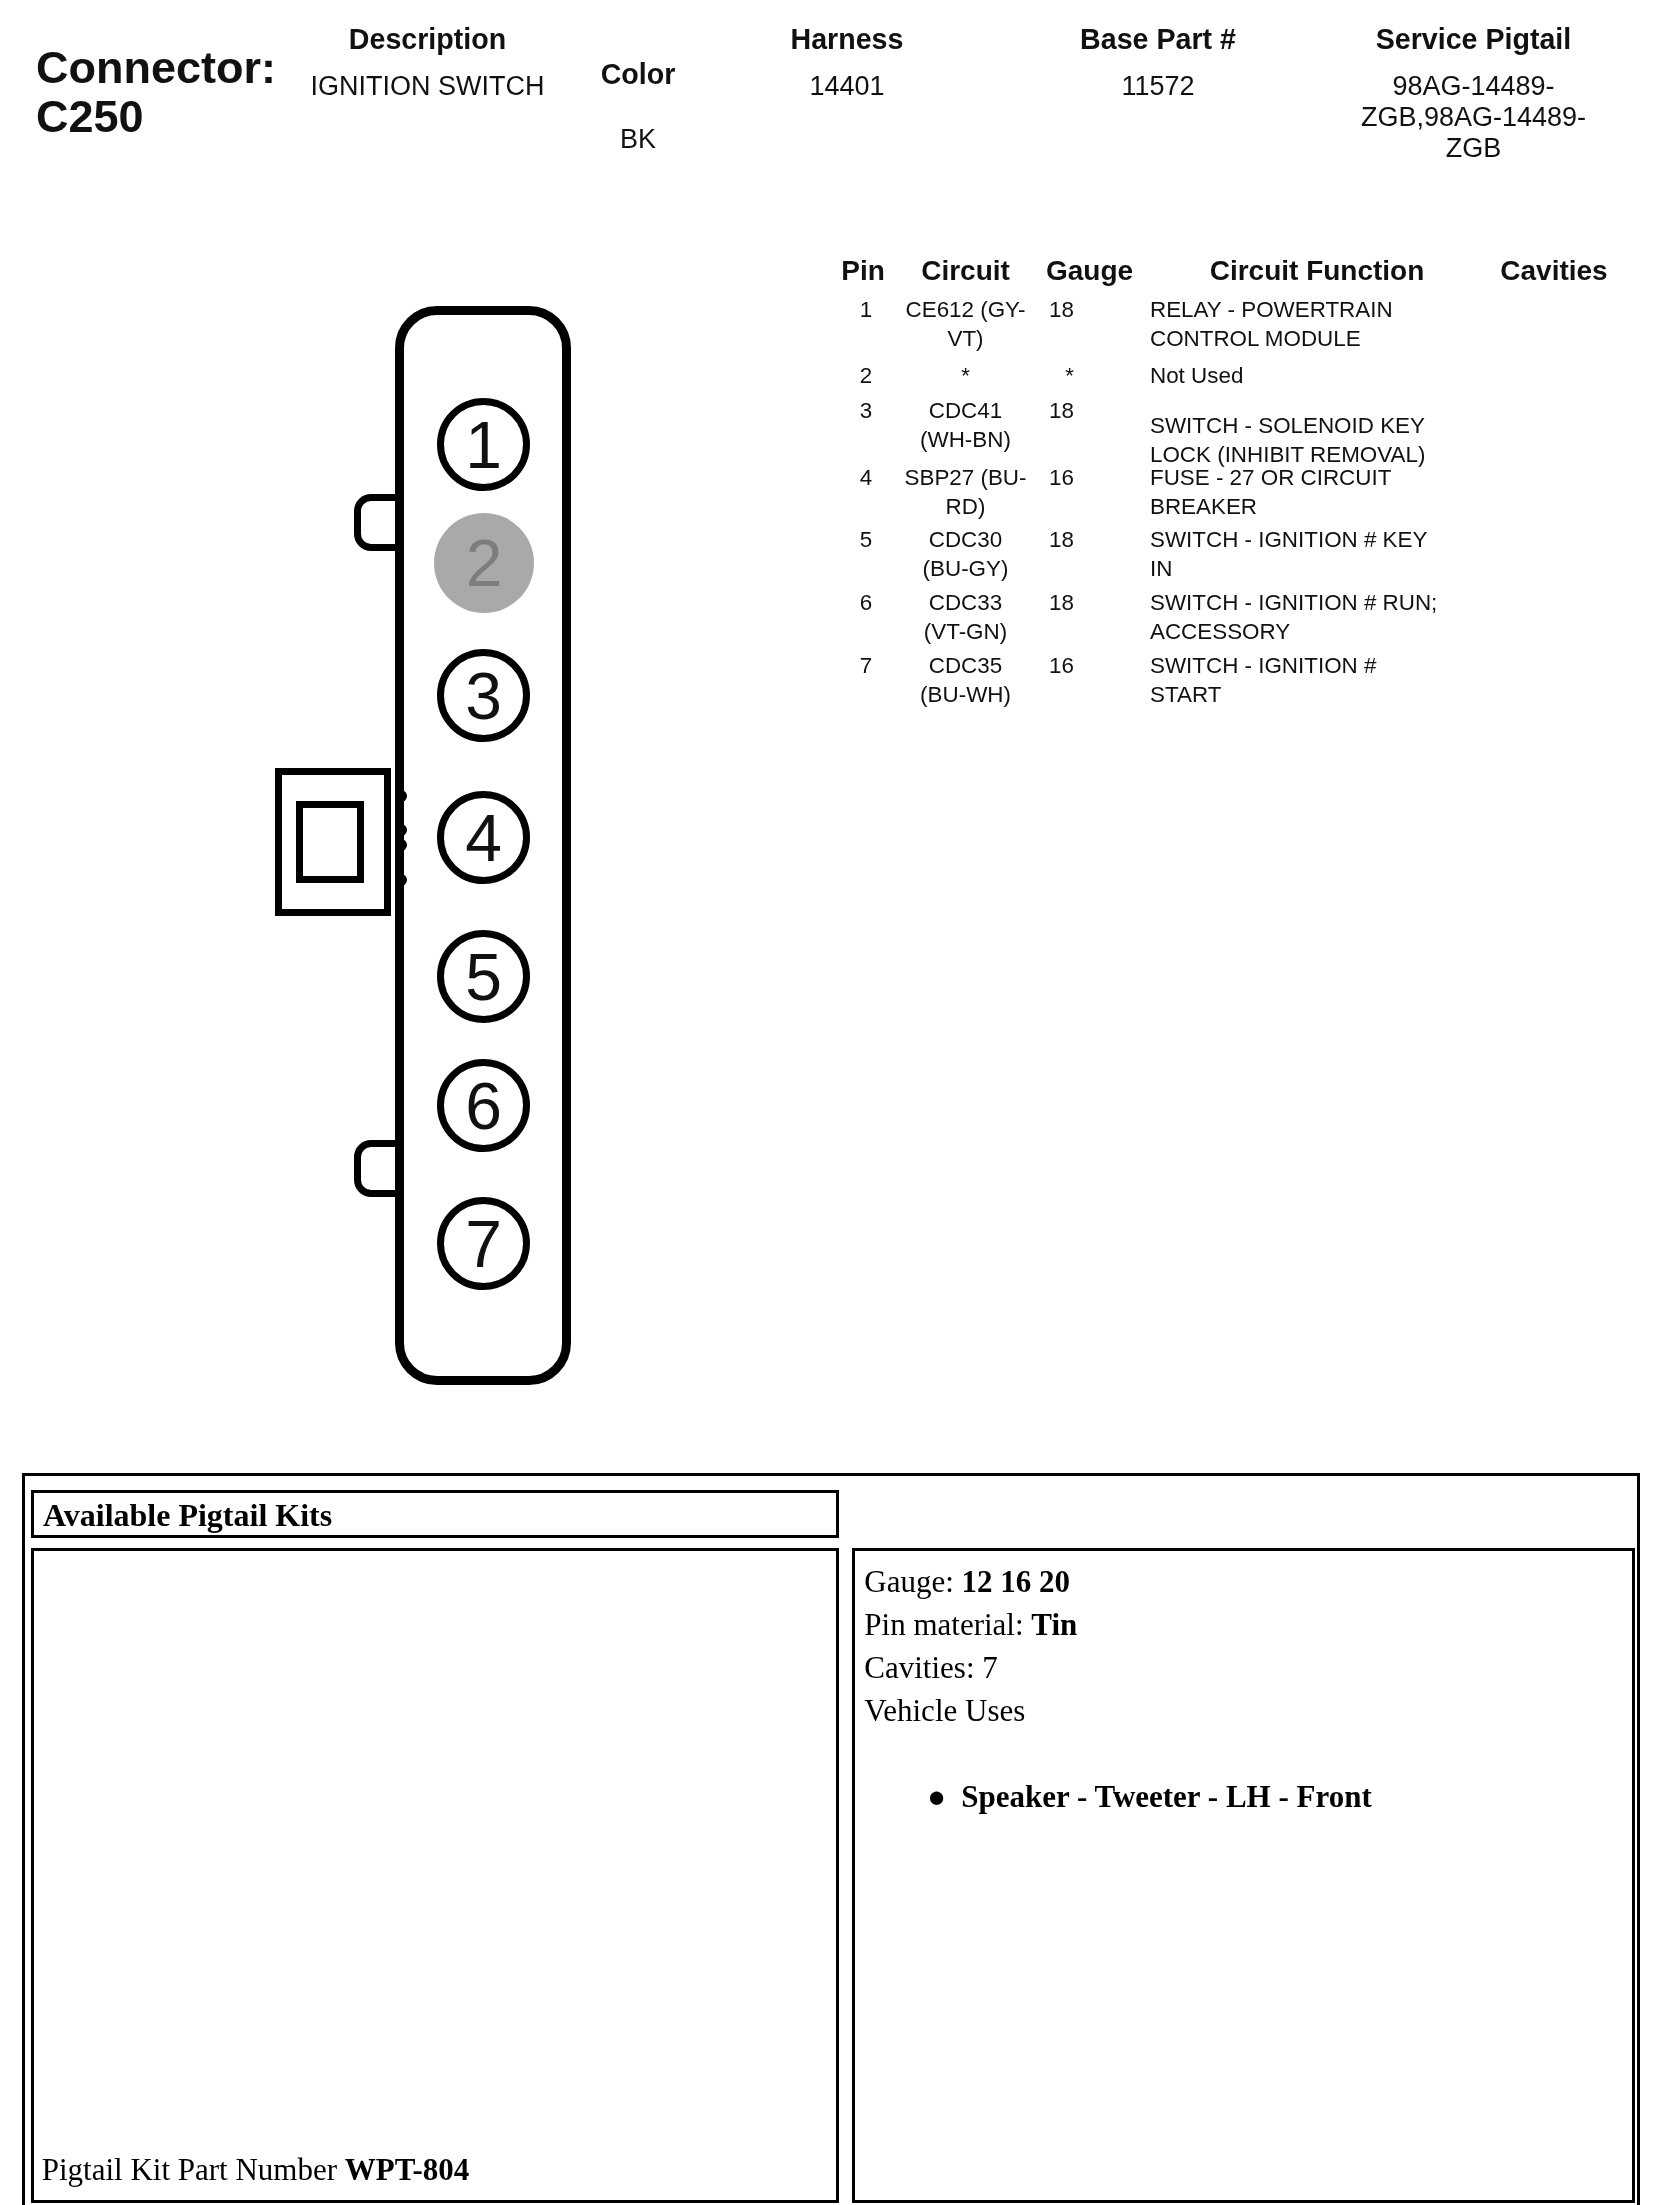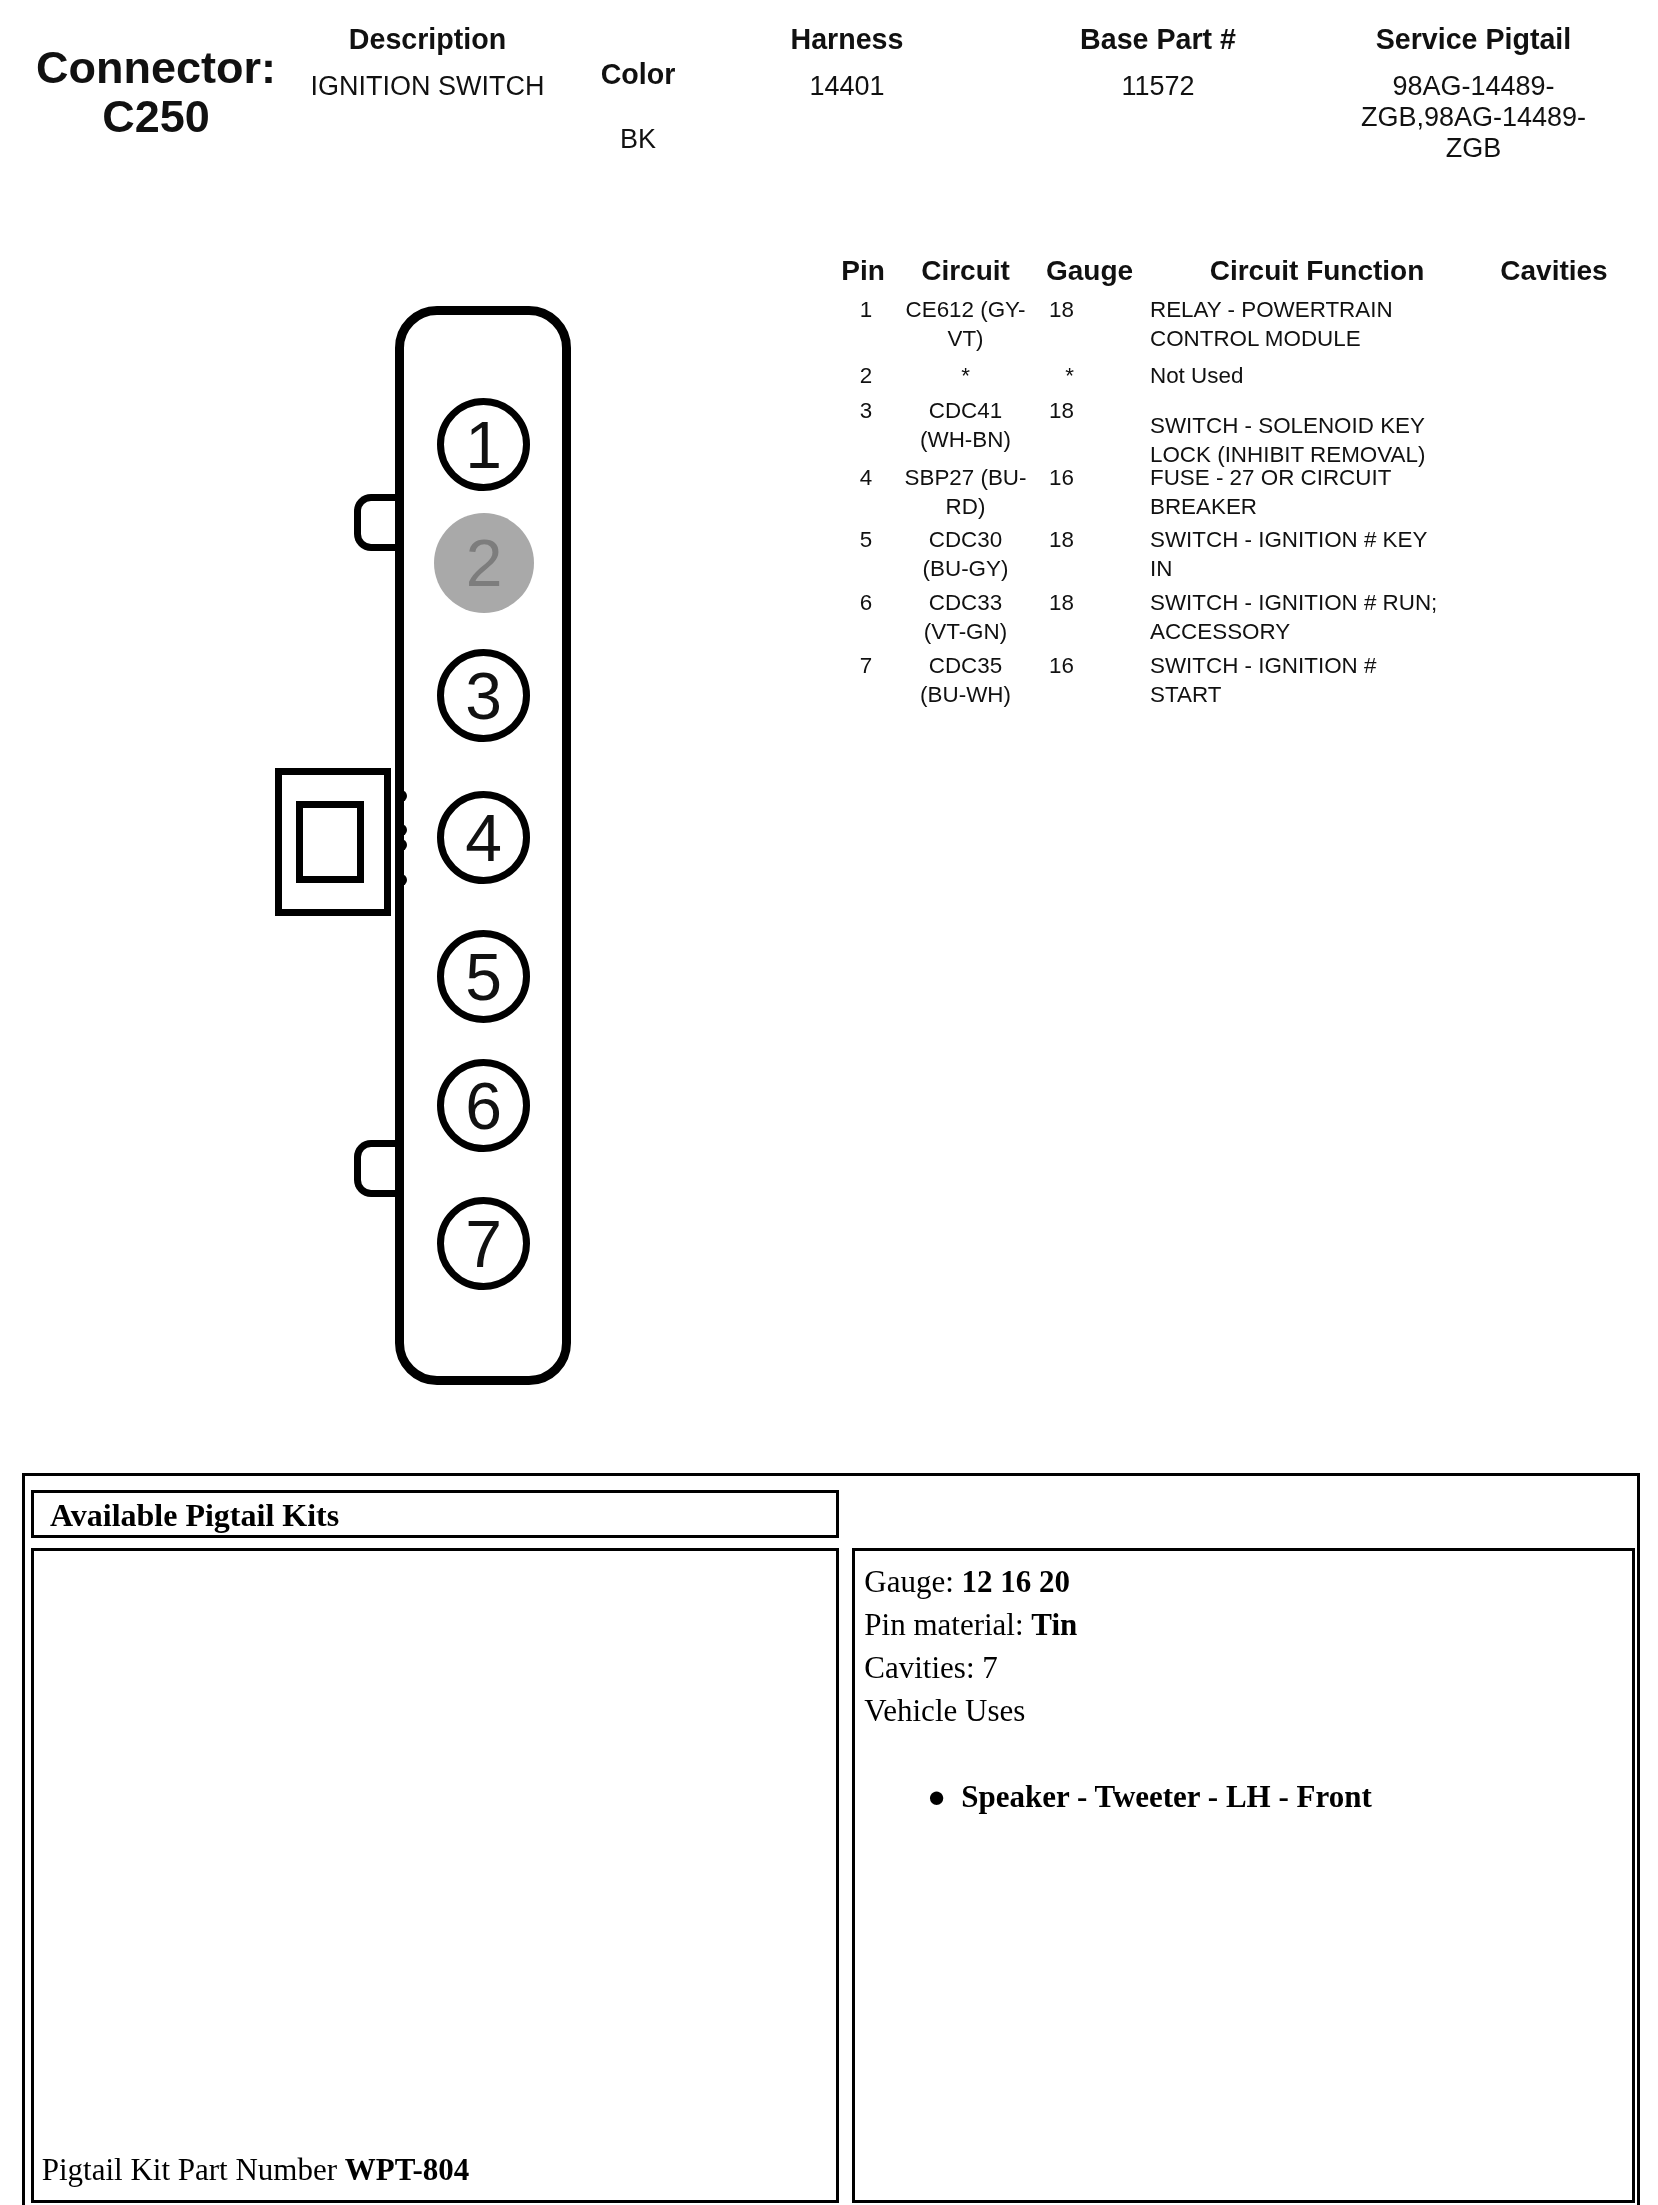--- a/index.html
+++ b/index.html
@@ -5,21 +5,21 @@
   html,body { margin:0; padding:0; background:#ffffff; }
   .page {
     position:relative; width:1659px; height:2205px;
     background:#ffffff; overflow:hidden;
     font-family:"Liberation Sans", sans-serif; color:#000;
   }
 
   
   .conn-title {
     position:absolute; left:36px; top:43px;
-    font-size:45px; font-weight:bold; line-height:49px; color:#111;text-align:center;
+    font-size:45px; font-weight:bold; line-height:49px; color:#111;
   }
   .hlabel {
     position:absolute; font-size:28.6px; font-weight:bold;
     text-align:center; color:#111;
   }
   .hvalue {
     position:absolute; font-size:27px; text-align:center;
     color:#111; white-space:pre-line; line-height:31px;
   }
 
@@ -67,21 +67,21 @@
   
   .pig-outer {
     position:absolute; left:22.4px; top:1473px; width:1612px; height:735px;
     border:3.9px solid #000; background:#fff;
     font-family:"Liberation Serif", serif;
   }
   .pig-title-box {
     position:absolute; left:31px; top:1490px; width:808px; height:48px;
     border:3.1px solid #000; background:#fff;
     font-family:"Liberation Serif", serif; font-size:32px; font-weight:bold;
-    line-height:45px; padding-left:16px; box-sizing:border-box; color:#000;
+    line-height:45px; padding-left:9px; box-sizing:border-box; color:#000;
   }
   .pig-left-box {
     position:absolute; left:31px; top:1548px; width:808px; height:655px;
     border:3.1px solid #000; background:#fff; box-sizing:border-box;
     font-family:"Liberation Serif", serif;
   }
   .pig-kit-line {
     position:absolute; left:7.7px; bottom:12.4px; font-size:31px; color:#000;
     font-family:"Liberation Serif", serif;
   }

